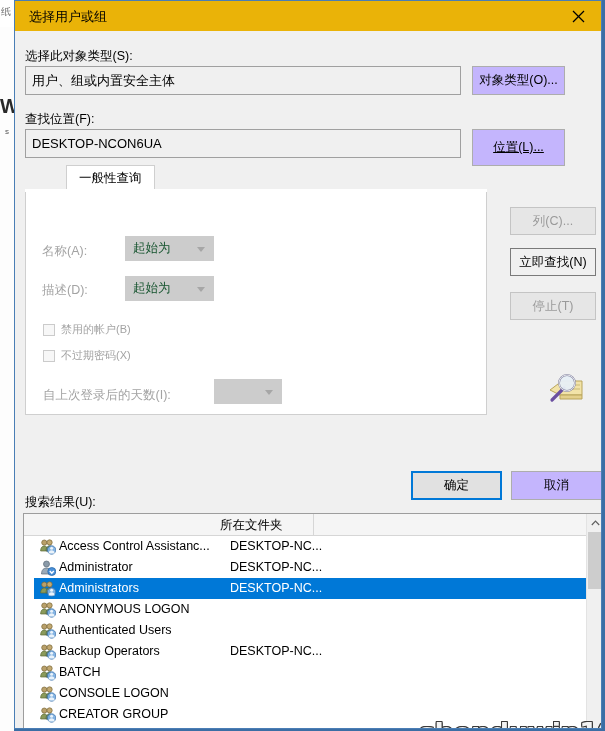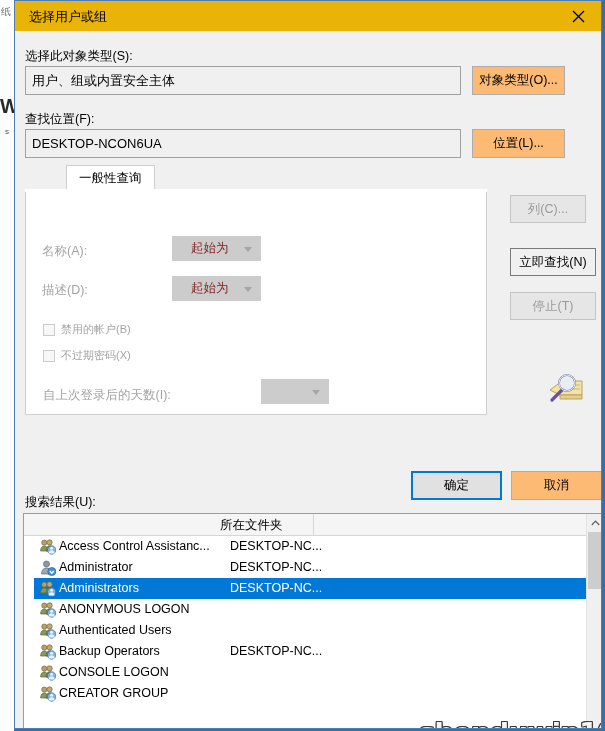--- a/index.html
+++ b/index.html
@@ -101,21 +101,21 @@
     box-sizing: border-box;
     font-size: 13px;
     color: #000;
     padding-left: 6px;
     display: flex; align-items: center;
     white-space: nowrap; overflow: hidden;
   }
 
   .btn {
     position: absolute;
-    background: #fdba74;
+    background: #c4b5fd;
     border: 1px solid #adadad;
     box-sizing: border-box;
     font-size: 12.5px;
     color: #000;
     display: flex; align-items: center; justify-content: center;
     white-space: nowrap;
     cursor: default;
   }
   .btn.disabled { color: #9a9a9a; border-color: #c4c4c4; background:#e6e6e6; }
   .btn.default  { background: #e1e1e1; border: 2px solid #0078d7; }
@@ -156,26 +156,25 @@
     position: absolute;
     font-size: 12.5px; color: #a3a3a3;
     white-space: nowrap;
   }
   .combo {
     position: absolute;
     background: #cccccc;
     border: 1px solid #cccccc;
     box-sizing: border-box;
     font-size: 12.5px;
-    color: #7f1d1d;
+    color: #14532d;
     display: flex; align-items: center;
-    padding-left: 18px;
-    white-space: nowrap;
-    cursor: default;
-    margin-left: 47px;
+    padding-left: 7px;
+    white-space: nowrap;
+    cursor: default;
   }
   .combo .arrow {
     position: absolute; right: 8px; top: 50%;
     margin-top: -2px;
     width: 0; height: 0;
     border-left: 4px solid transparent;
     border-right: 4px solid transparent;
     border-top: 5px solid #a6a6a6;
   }
   .chk {
@@ -334,21 +333,21 @@
     </div>
 
     <div class="dlg-body">
 
       <div class="field-label" style="left:10px; top:17px;">选择此对象类型(S):</div>
       <div class="textbox" style="left:10px; top:35px; width:436px; height:29px;">用户、组或内置安全主体</div>
       <div class="btn" style="left:457px; top:35px; width:93px; height:29px;">对象类型(O)...</div>
 
       <div class="field-label" style="left:10px; top:80px;">查找位置(F):</div>
       <div class="textbox" style="left:10px; top:98px; width:436px; height:29px;">DESKTOP-NCON6UA</div>
-      <div class="btn" style="left:457px; top:98px; width:93px; height:29px;">位置(L)...</div>
+      <div class="btn" style="left:457px; top:98px; width:93px; height:37px;text-decoration:underline;">位置(L)...</div>
 
       <div class="tabstrip">
         <div class="tab">一般性查询</div>
       </div>
       <div class="tabpanel"></div>
       <div class="tabpanel-fill"></div>
 
       <div class="q-label" style="left:27px; top:212px;">名称(A):</div>
       <div class="combo" style="left:110px; top:205px; width:89px; height:25px;">
         <span>起始为</span>
@@ -370,21 +369,21 @@
         <span class="box"></span>
         <span>不过期密码(X)</span>
       </div>
 
       <div class="q-label" style="left:28px; top:356px;">自上次登录后的天数(I):</div>
       <div class="combo" style="left:199px; top:348px; width:68px; height:25px;">
         <span></span>
         <span class="arrow"></span>
       </div>
 
-      <div class="btn disabled" style="left:495px; top:164px; width:76px; height:28px;">列(C)...</div>
+      <div class="btn disabled" style="left:495px; top:176px; width:86px; height:28px;">列(C)...</div>
       <div class="btn plain" style="left:495px; top:217px; width:86px; height:28px;">立即查找(N)</div>
       <div class="btn disabled" style="left:495px; top:261px; width:86px; height:28px;">停止(T)</div>
 
       <div class="mag-icon">
         <svg width="44" height="40" viewBox="0 0 44 40" aria-hidden="true">
           <path d="M8 22 L20 13 L40 13 L40 27 L18 27 Z" fill="#f2e3a8" stroke="#b9a45a" stroke-width="1"></path>
           <path d="M18 27 L40 27 L40 31 L18 31 Z" fill="#e4d08c" stroke="#b9a45a" stroke-width="1"></path>
           <line x1="22" y1="17" x2="38" y2="17" stroke="#c9b977" stroke-width="1"></line>
           <line x1="20" y1="21" x2="38" y2="21" stroke="#c9b977" stroke-width="1"></line>
           <line x1="10" y1="32" x2="22" y2="20" stroke="#6b4fa0" stroke-width="3.2" stroke-linecap="round"></line>
@@ -481,20 +480,33 @@
             <div class="lv-row">
               <span class="lv-icon"><svg width="16" height="16" viewBox="0 0 16 16" aria-hidden="true">
                   <circle cx="4.3" cy="3.6" r="2.6" fill="#b9a06a" stroke="#7a6736" stroke-width="0.7"></circle>
                   <path d="M0.6 12 C0.6 8.4 2.4 7 4.3 7 C6.2 7 8 8.4 8 12 Z" fill="#8a9a5a" stroke="#5f6b38" stroke-width="0.7"></path>
                   <circle cx="9.6" cy="3.4" r="2.6" fill="#c2a972" stroke="#7a6736" stroke-width="0.7"></circle>
                   <path d="M6 12 C6 8.2 7.8 6.8 9.6 6.8 C11.5 6.8 13.3 8.2 13.3 12 Z" fill="#6d8a6a" stroke="#4a6348" stroke-width="0.7"></path>
                   <circle cx="11.6" cy="11" r="4.2" fill="#7fb2e5" stroke="#3d72a8" stroke-width="0.8" opacity="0.95"></circle>
                   <circle cx="11.6" cy="9.3" r="1.5" fill="#eaf3fb"></circle>
                   <path d="M8.6 14.4 C8.6 12.2 10 11.3 11.6 11.3 C13.2 11.3 14.6 12.2 14.6 14.4 Z" fill="#eaf3fb"></path>
                 </svg></span>
+              <span class="lv-name">BATCH</span>
+              <span class="lv-folder"></span>
+            </div>
+            <div class="lv-row">
+              <span class="lv-icon"><svg width="16" height="16" viewBox="0 0 16 16" aria-hidden="true">
+                  <circle cx="4.3" cy="3.6" r="2.6" fill="#b9a06a" stroke="#7a6736" stroke-width="0.7"></circle>
+                  <path d="M0.6 12 C0.6 8.4 2.4 7 4.3 7 C6.2 7 8 8.4 8 12 Z" fill="#8a9a5a" stroke="#5f6b38" stroke-width="0.7"></path>
+                  <circle cx="9.6" cy="3.4" r="2.6" fill="#c2a972" stroke="#7a6736" stroke-width="0.7"></circle>
+                  <path d="M6 12 C6 8.2 7.8 6.8 9.6 6.8 C11.5 6.8 13.3 8.2 13.3 12 Z" fill="#6d8a6a" stroke="#4a6348" stroke-width="0.7"></path>
+                  <circle cx="11.6" cy="11" r="4.2" fill="#7fb2e5" stroke="#3d72a8" stroke-width="0.8" opacity="0.95"></circle>
+                  <circle cx="11.6" cy="9.3" r="1.5" fill="#eaf3fb"></circle>
+                  <path d="M8.6 14.4 C8.6 12.2 10 11.3 11.6 11.3 C13.2 11.3 14.6 12.2 14.6 14.4 Z" fill="#eaf3fb"></path>
+                </svg></span>
               <span class="lv-name">CONSOLE LOGON</span>
               <span class="lv-folder"></span>
             </div>
             <div class="lv-row">
               <span class="lv-icon"><svg width="16" height="16" viewBox="0 0 16 16" aria-hidden="true">
                   <circle cx="4.3" cy="3.6" r="2.6" fill="#b9a06a" stroke="#7a6736" stroke-width="0.7"></circle>
                   <path d="M0.6 12 C0.6 8.4 2.4 7 4.3 7 C6.2 7 8 8.4 8 12 Z" fill="#8a9a5a" stroke="#5f6b38" stroke-width="0.7"></path>
                   <circle cx="9.6" cy="3.4" r="2.6" fill="#c2a972" stroke="#7a6736" stroke-width="0.7"></circle>
                   <path d="M6 12 C6 8.2 7.8 6.8 9.6 6.8 C11.5 6.8 13.3 8.2 13.3 12 Z" fill="#6d8a6a" stroke="#4a6348" stroke-width="0.7"></path>
                   <circle cx="11.6" cy="11" r="4.2" fill="#7fb2e5" stroke="#3d72a8" stroke-width="0.8" opacity="0.95"></circle>

